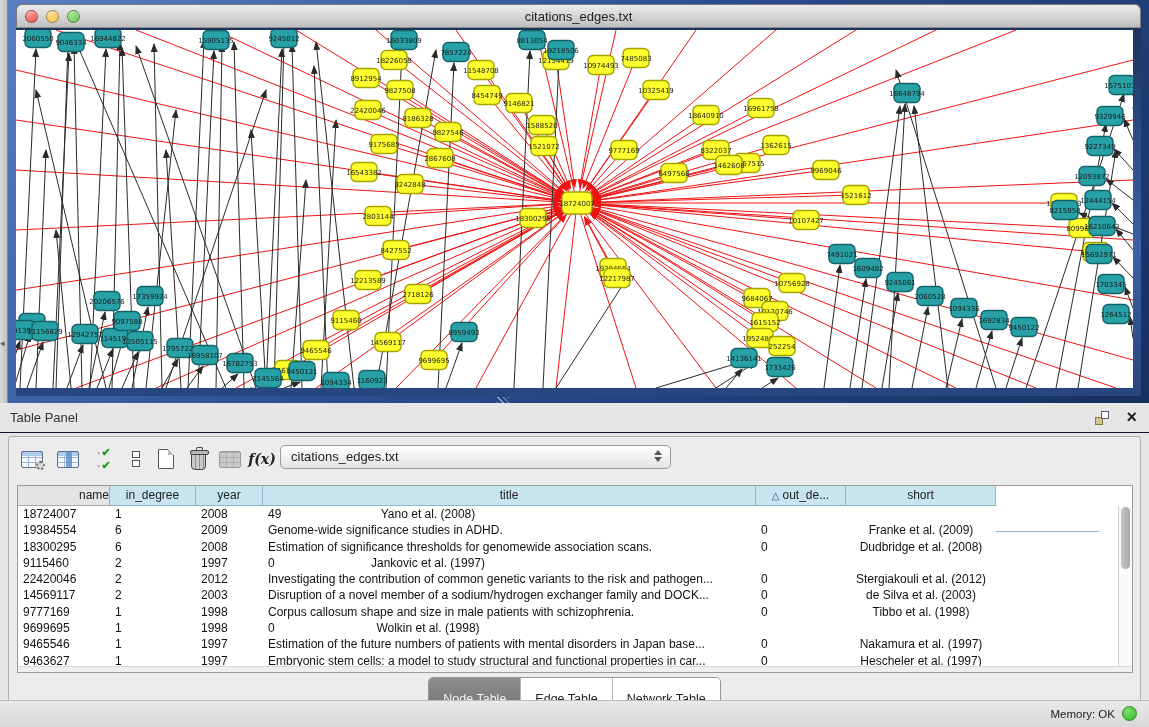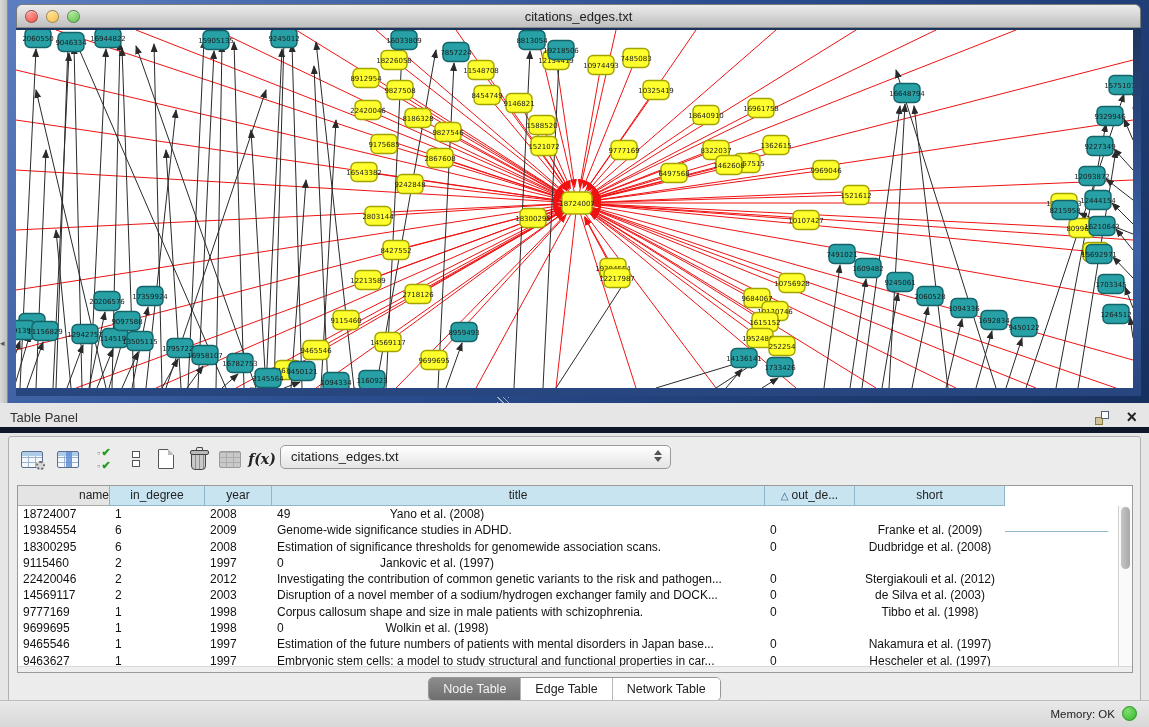--- a/index.html
+++ b/index.html
@@ -17,21 +17,21 @@
   #win-title { position:absolute; left:0; right:0; top:4px; text-align:center; font-size:13px; color:#222; }
   #net-body { position:relative; height:368px; background:linear-gradient(180deg,#1c355f 0%,#3c62a6 60%,#27457e 100%); }
   #net-canvas { position:absolute; left:0; top:2px; width:1117px; height:358px; background:#fff; }
   #net-canvas svg { display:block; }
 
   
   #splitter-nub { position:absolute; left:497px; top:397px; width:12px; height:6px; background:repeating-linear-gradient(45deg,#9aa5b8 0 1px,transparent 1px 4px); }
 
   
   #table-panel { position:absolute; left:0; top:403px; width:1149px; height:297px; background:#e6e6e6; }
-  #tp-header { position:relative; height:30px; border-bottom:6px solid #0f172a; }
+  #tp-header { position:relative; height:30px; border-bottom:1px solid #0f172a; }
   #tp-title { position:absolute; left:10px; top:7px; font-size:13px; color:#333; }
   #tp-float { position:absolute; right:40px; top:8px; width:14px; height:14px; }
   #tp-float .sq1 { position:absolute; left:0; bottom:0; width:8px; height:8px; border:1px solid #8a7a3a; background:#cfc49a; }
   #tp-float .sq2 { position:absolute; right:0; top:0; width:8px; height:8px; border:1px solid #55617a; background:#fff; }
   #tp-close { position:absolute; right:12px; top:3px; font-size:18px; font-weight:bold; color:#222; line-height:22px; }
 
   #tp-inner { position:absolute; left:8px; top:33px; width:1133px; height:267px; background:#ececec; border:1px solid #b0b0b0; border-radius:3px; }
 
   
   #tp-toolbar { position:relative; height:44px; }
@@ -63,29 +63,29 @@
 
   
   #tp-table { position:absolute; left:8px; top:48px; width:1116px; height:188px; background:#fff; border:1px solid #9a9a9a; }
   #thead { display:flex; height:20px; }
   #thead .hc { font-size:12px; color:#222; text-align:center; line-height:19px; background:#c9e4f1; border-right:1px solid #8fb6c9; border-bottom:1px solid #8fb6c9; overflow:hidden; white-space:nowrap; }
   #thead .hc.gray { background:#e4e4e4; border-right:1px solid #aaa; border-bottom:1px solid #aaa;text-align:right; }
   #thead .hc .tri { color:#2b5d86; font-size:10px; margin-right:3px; }
   #tbody { position:absolute; left:0; top:20px; right:14px; bottom:6px; overflow:hidden; }
   .trow { display:flex; height:16.3px; }
   .trow .tc { font-size:12px; color:#111; line-height:16px; padding:0 5px; white-space:nowrap; overflow:hidden; }
-  .c0{width:92px;} .c1{width:95px;} .c2{width:67px;} .c3{width:493px;} .c4{width:90px;} .c5{width:150px;text-align:center;} .c6{width:103px;text-align:center;margin-top:45px;}
+  .c0{width:92px;} .c1{width:86px;} .c2{width:67px;} .c3{width:493px;} .c4{width:90px;} .c5{width:150px;text-align:center;} .c6{width:103px;text-align:center;margin-top:45px;}
   #vscroll { position:absolute; right:0; top:20px; bottom:6px; width:14px; background:#fafafa; border-left:1px solid #d0d0d0; }
   #vscroll .thumb { position:absolute; left:2px; top:1px; width:9px; height:62px; background:linear-gradient(90deg,#c6c6c6,#a8a8a8); border-radius:5px; }
   #hscroll { position:absolute; left:0; right:0; bottom:0; height:6px; background:#efefef; border-top:1px solid #d8d8d8; }
 
   
   #tp-tabs { position:absolute; left:0; right:0; top:240px; text-align:center; }
   #seg { display:inline-flex; border:1px solid #979797; border-radius:5px; overflow:hidden; background:#fff; box-shadow:0 1px 1px rgba(0,0,0,.15); }
-  .seg-btn { font-size:12.5px; color:#222; padding:3px 14px; border-right:1px solid #b5b5b5; background:#fff; line-height:16px; }
+  .seg-btn { font-size:12.5px; color:#222; padding:13px 14px; border-right:1px solid #b5b5b5; background:#fff; line-height:16px; }
   .seg-btn:last-child { border-right:none; }
   .seg-btn.active { background:linear-gradient(#8d8d8d,#6e6e6e); color:#f2f2f2; }
 
   
   #status-bar { position:absolute; left:0; top:700px; width:1149px; height:27px; background:linear-gradient(#e9e9e9,#d8d8d8); border-top:1px solid #bdbdbd; }
   #mem { position:absolute; right:34px; top:7px; font-size:11.5px; color:#222; }
   #mem-dot { position:absolute; right:12px; top:5px; width:15px; height:15px; border-radius:50%; background:radial-gradient(circle at 35% 30%,#7fe070,#35b52c); border:1px solid #2c8f25; }
 </style>
 </head>
 <body>

